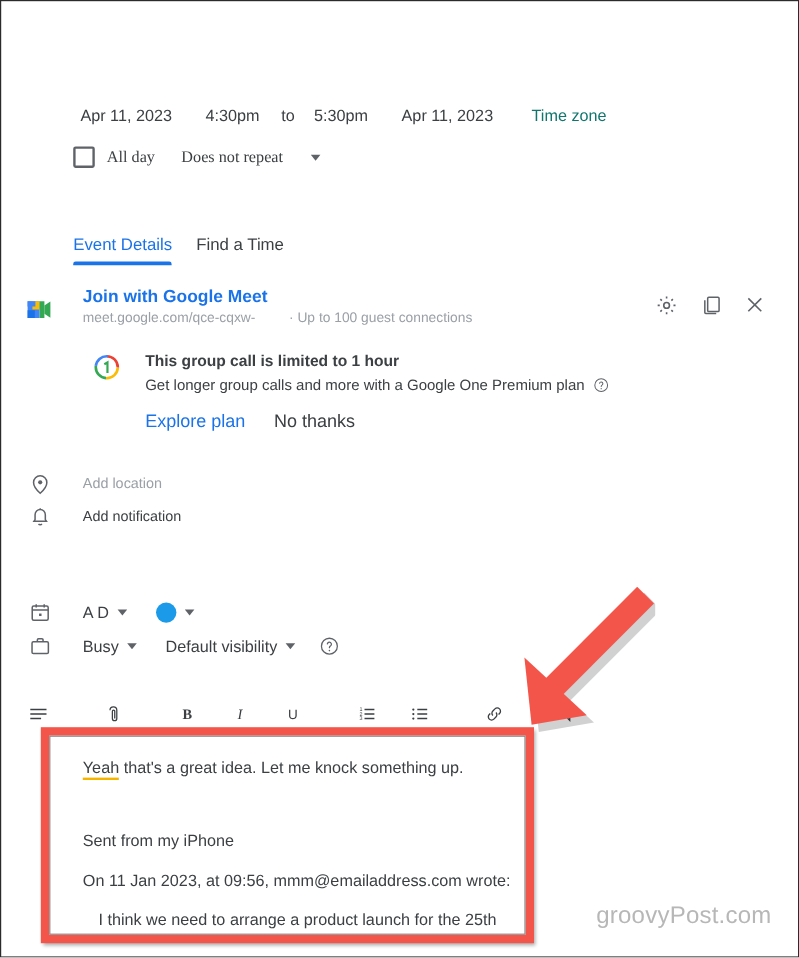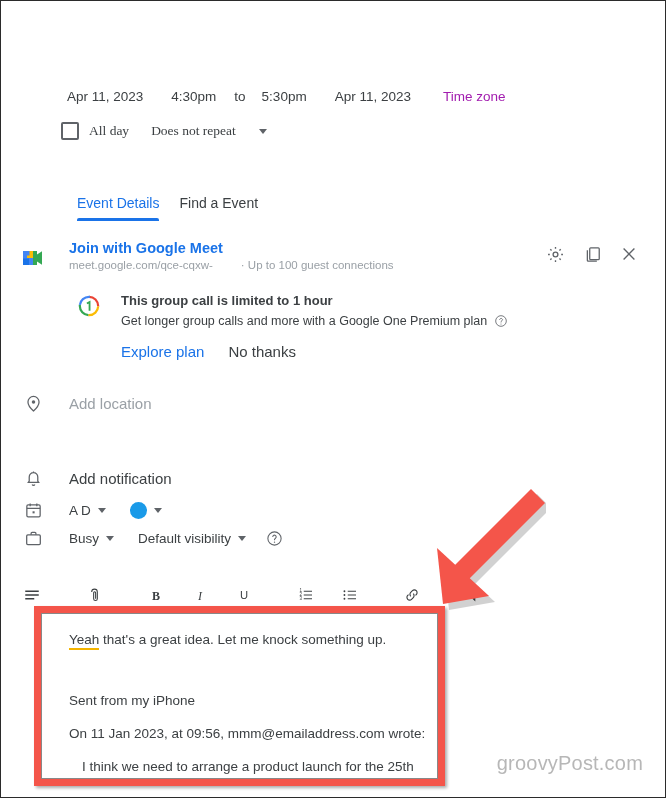--- a/index.html
+++ b/index.html
@@ -41,42 +41,42 @@
   .datetime-row {
     position: absolute; left: 66px; top: 88px;
     display: flex; align-items: center; font-size: 13.5px; color: #3c4043;
   }
   .datetime-row .chip { white-space: nowrap; cursor: pointer; }
   .dt-gap-1 { width: 28px; }
   .dt-gap-2 { width: 18px; }
   .dt-gap-3 { width: 16px; }
   .dt-gap-4 { width: 28px; }
   .dt-gap-5 { width: 32px; }
-  .tz { color: #a21caf; cursor: pointer; }
+  .tz { color: #0f766e; cursor: pointer; }
 
   
   .allday-row {
     position: absolute; left: 60px; top: 121px;
     display: flex; align-items: center; font-size: 13.5px; font-family: Liberation Serif, serif;
   }
   .cb {
     width: 18px; height: 18px; border: 2px solid #5f6368;
     border-radius: 2px; cursor: pointer; background: #fff;
   }
   .allday-label { margin-left: 10px; color: #3c4043; }
   .repeat { margin-left: 22px; color: #3c4043; cursor: pointer; display: flex; align-items: center; gap: 16px; }
   .caret {
     display: inline-block; margin-left: 7px;
     width: 0; height: 0; border-left: 4px solid transparent;
     border-right: 4px solid transparent; border-top: 5px solid #5f6368;
   }
 
   
   .tabs {
-    position: absolute; left: 76px; top: 194px;
+    position: absolute; left: 60px; top: 194px;
     display: flex; align-items: flex-start; font-size: 14px;
   }
   .tab { padding-bottom: 10px; cursor: pointer; position: relative; }
   .tab.active { color: #1a73e8; font-weight: 500; }
   .tab.inactive { color: #3c4043; margin-left: 20px; }
   .tab.active::after {
     content: ""; position: absolute; left: 0; right: 0; bottom: 0;
     height: 3px; background: #1a73e8; border-radius: 2px 2px 0 0;
   }
 
@@ -110,25 +110,25 @@
     font-size: 12.5px; color: #3c4043; display: flex; align-items: center;
   }
   .help-ic { margin-left: 7px; display: inline-flex; cursor: pointer; }
   .g1-cta { position: absolute; left: 120px; top: 342px; display: flex; align-items: center; font-size: 15px; }
   .g1-explore { color: #1a73e8; font-weight: 500; cursor: pointer; }
   .g1-nothanks { margin-left: 24px; color: #3c4043; cursor: pointer; }
 
   
   .row { position: absolute; left: 0; display: flex; align-items: center; }
   .row-ic { width: 24px; height: 24px; margin-left: 20px; display: flex; align-items: center; justify-content: center; }
-  .row-txt { margin-left: 24px; font-size: 15px; }
+  .row-txt { margin-left: 24px; font-size: 12px; }
   .placeholder { color: #9aa0a6; cursor: text; }
   .solid { color: #3c4043; cursor: pointer; }
   .r-location { top: 390px; }
-  .r-notification { top: 417px; margin-top: 48px; }
+  .r-notification { top: 417px; }
   .r-calendar { top: 481px; margin-top: 16px; }
   .r-busy { top: 525px; }
 
   .sel { display: flex; align-items: center; cursor: pointer; font-size: 13.5px; color: #3c4043; }
   .color-dot { width: 17px; height: 17px; border-radius: 50%; background: #1a9ae8; }
   .gap-lg { width: 24px; }
   .gap-md { width: 20px; }
 
   
   .ftbar {
@@ -203,21 +203,21 @@
     <span class="cb"></span>
     <span class="allday-label">All day</span>
     <span class="repeat">
       <span>Does not repeat</span>
       <i class="caret"></i>
     </span>
   </div>
 
   <div class="tabs">
     <div class="tab active">Event Details</div>
-    <div class="tab inactive">Find a Event</div>
+    <div class="tab inactive">Find a Time</div>
   </div>
 
   <div class="meet-icon">
     <svg width="24" height="22" viewBox="0 0 24 22">
       <path d="M2 4h10v14H2z" fill="#4285f4"></path>
       <path d="M2 4h10v5H2z" fill="#1967d2" opacity="0"></path>
       <path d="M2 11.5h6V18H2z" fill="#1a73e8"></path>
       <path d="M6 4h6v7H6z" fill="#fbbc04"></path>
       <path d="M12 4h4v14h-4z" fill="#34a853"></path>
       <path d="M16 7.5l5-3.2v13.4l-5-3.2z" fill="#34a853"></path>

